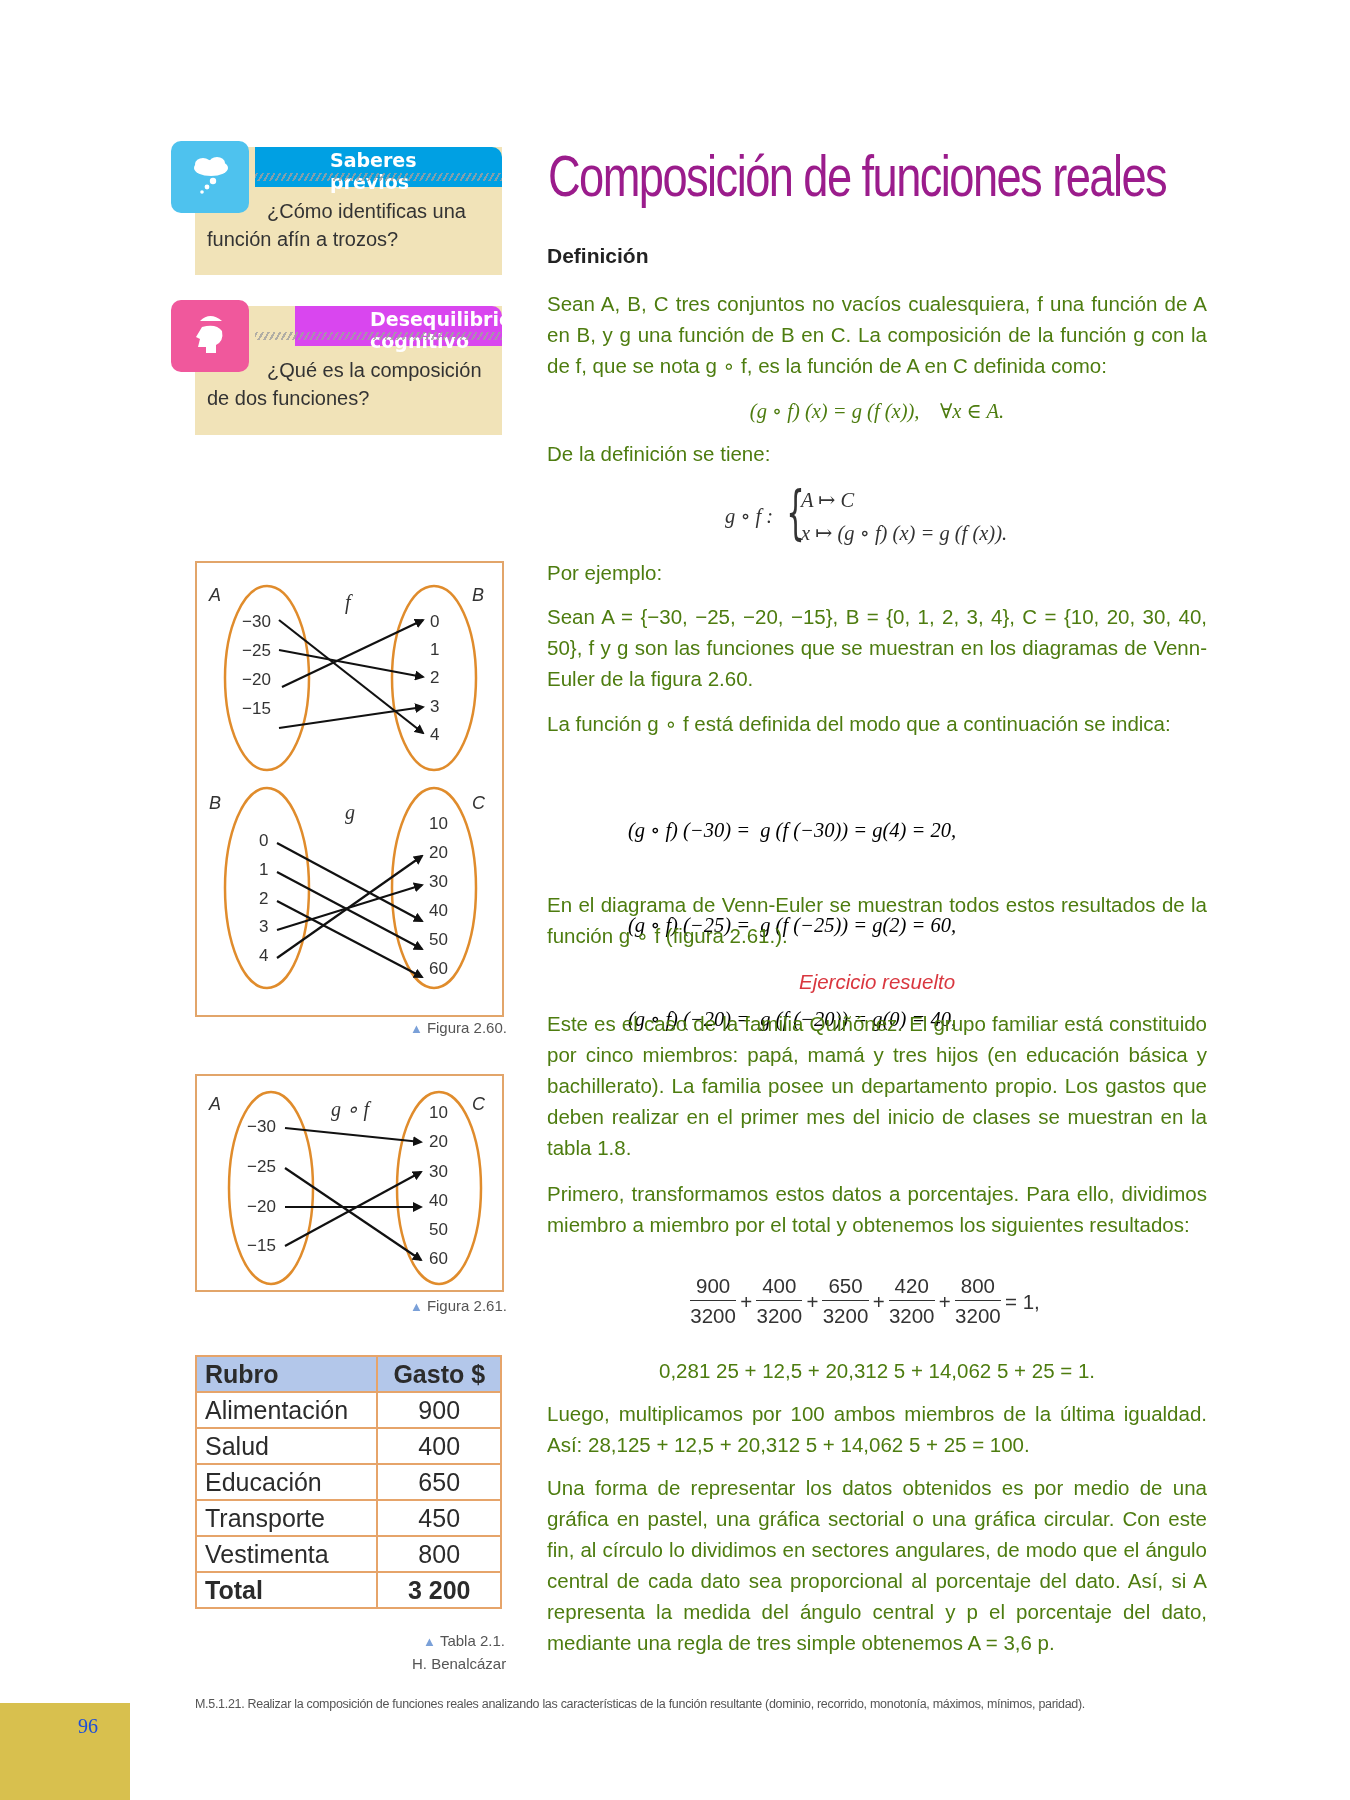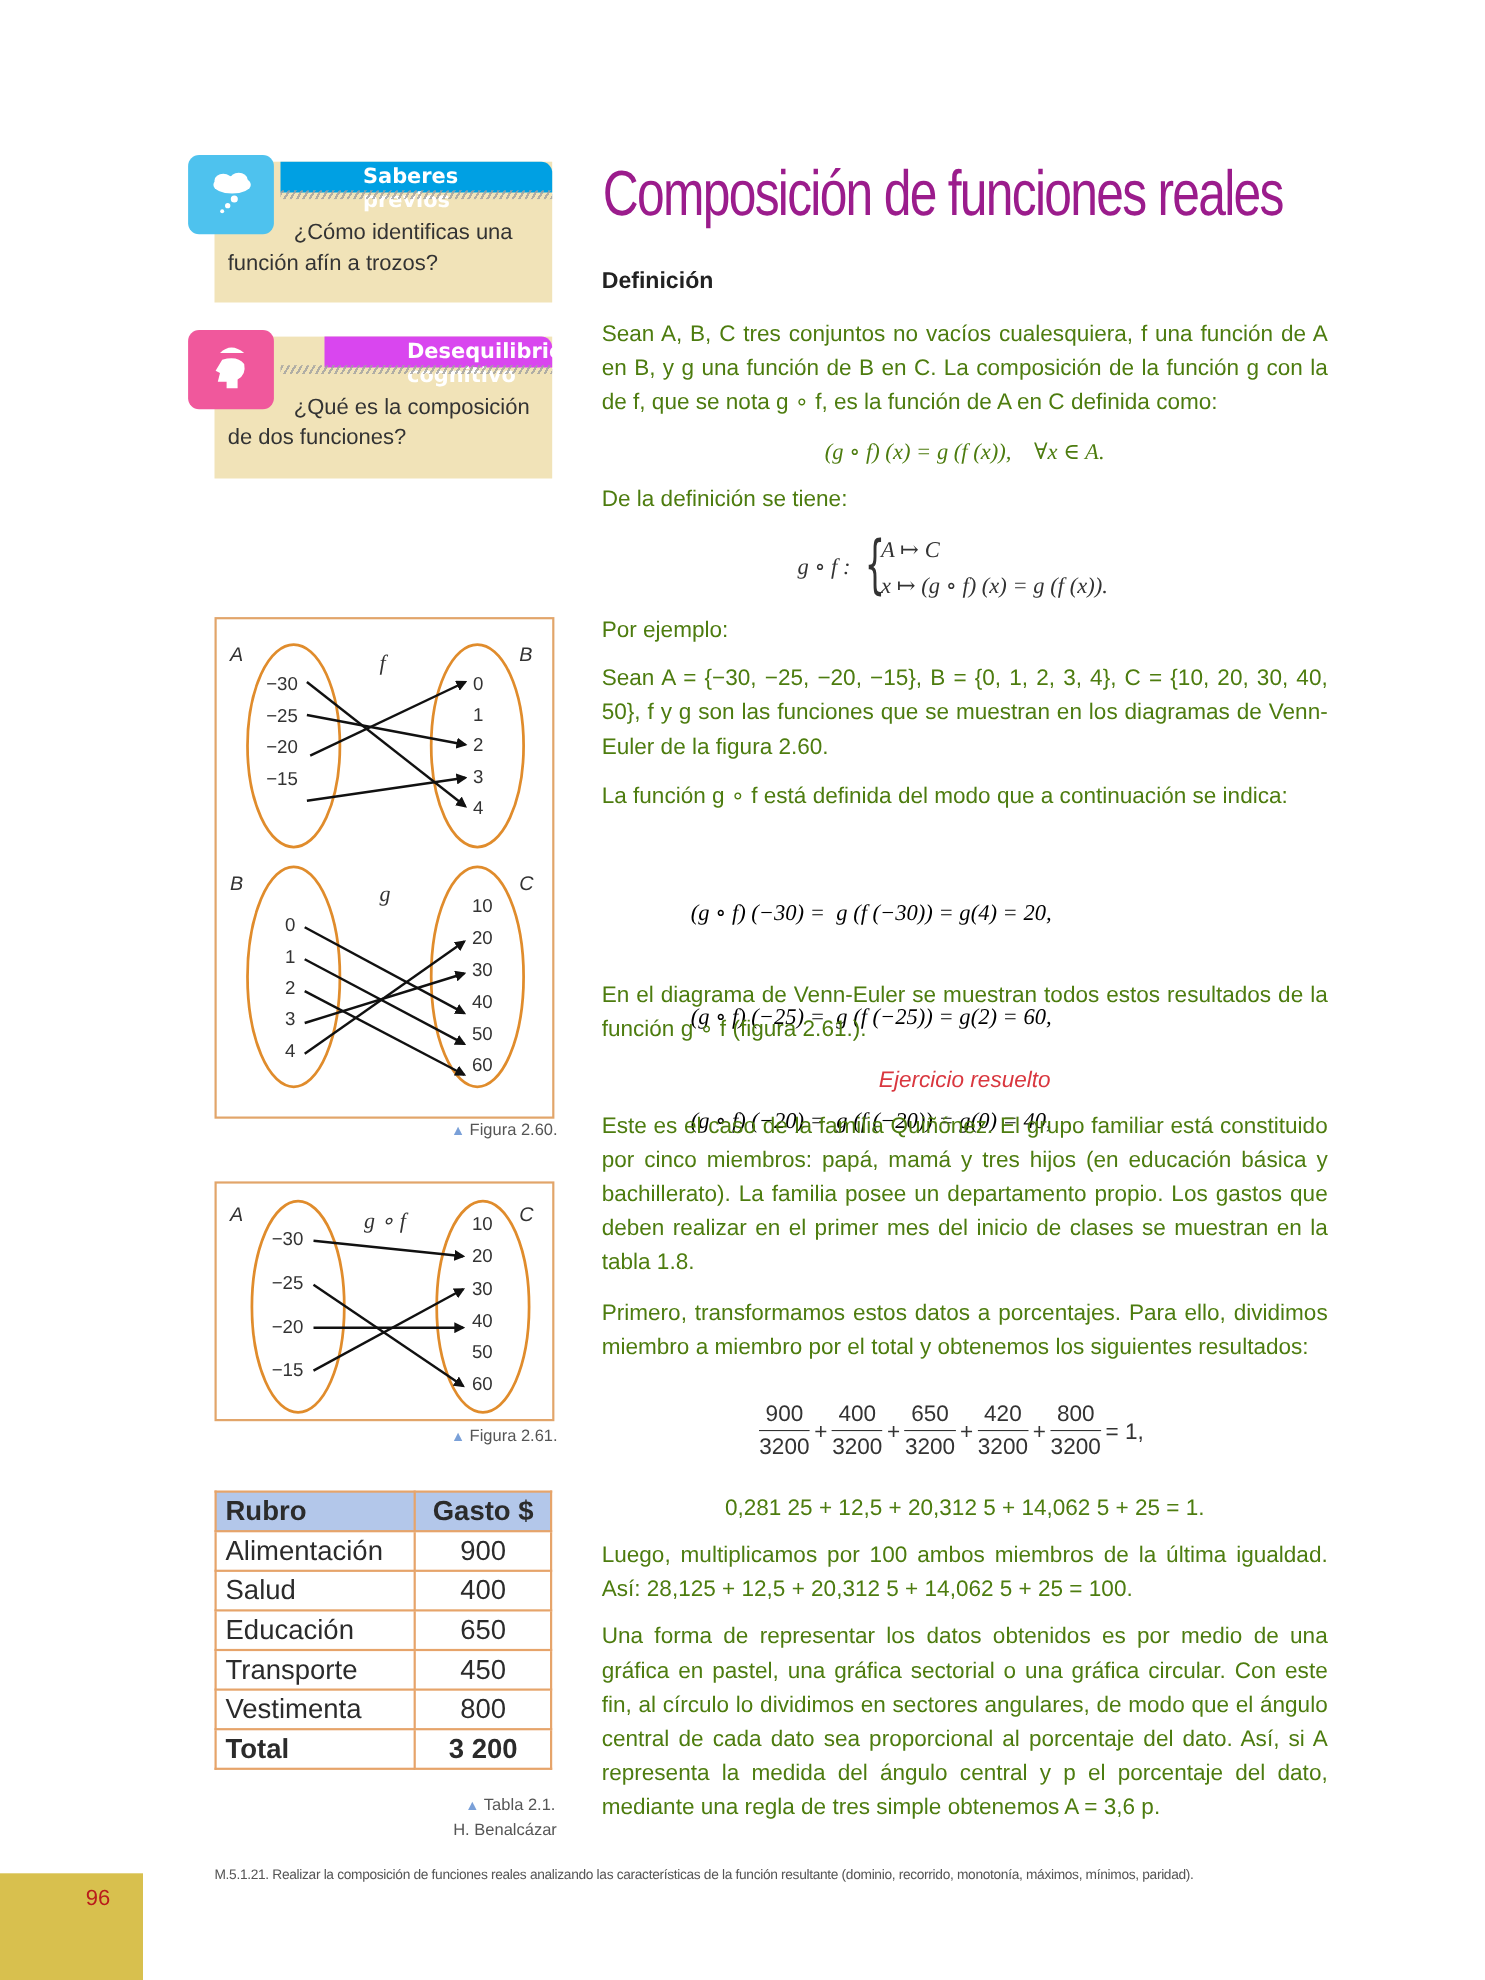--- a/index.html
+++ b/index.html
@@ -5,21 +5,21 @@
   html, body { margin: 0; padding: 0; }
   body {
     width: 1350px; height: 1800px; position: relative; overflow: hidden;
     background: #ffffff; color: #2b2b2b;
     font-family: "Liberation Sans", "DejaVu Sans", sans-serif;
   }
   .abs { position: absolute; }
 
   
   .infobox { position: absolute; left: 195px; width: 307px; background: #f1e3b8; }
-  .infobox .band { position: absolute; left: 60px; right: 0; top: 0; height: 28px; border-top-right-radius: 10px; }
+  .infobox .band { position: absolute; left: 60px; right: 0; top: 0; height: 40px; border-top-right-radius: 10px; }
   .infobox .band-title { position: absolute; left: 75px; top: 2px; color: #fff; font-weight: bold; font-size: 19px; font-family: "DejaVu Sans", sans-serif; }
   .infobox .hatch { position: absolute; left: 60px; right: 0; top: 26px; height: 8px;
     background: repeating-linear-gradient(-60deg, #a0a0a0 0 2px, transparent 2px 5px); opacity: .8; }
   .infobox .iconbox { position: absolute; left: -24px; top: -6px; width: 78px; height: 72px; border-radius: 10px; display:flex; align-items:center; justify-content:center; }
   .infobox .q { position: absolute; left: 12px; top: 50px; right: 10px; font-size: 20px; line-height: 28px; color: #333; }
   .infobox .q .indent { display: inline-block; width: 60px; }
 
   .title { position: absolute; left: 548px; top: 142px; font-size: 58px; color: #9b1c8c;
     font-family: "Liberation Sans Narrow", "Liberation Sans", sans-serif; letter-spacing: -2px;
     transform: scaleX(0.78); transform-origin: left top; font-weight: normal; white-space: nowrap; }
@@ -35,21 +35,21 @@
   .caption { position: absolute; font-size: 15px; color: #555; }
   .caption .tri { color: #7aa0d8; font-size: 13px; margin-right: 4px; }
 
   table.gastos { position: absolute; left: 195px; top: 1355px; width: 307px; border-collapse: collapse; font-size: 25px; }
   table.gastos td, table.gastos th { border: 2px solid #e6a46a; height: 34px; padding: 0 8px; }
   table.gastos th { background: #b3c7ea; text-align: left; font-weight: bold; }
   table.gastos th.c, table.gastos td.c { text-align: center; }
   table.gastos td.b { font-weight: bold; }
 
   .footer-tab { position: absolute; left: 0; top: 1703px; width: 130px; height: 97px; background: #d8c04e; }
-  .footer-tab span { position: absolute; left: 78px; top: 12px; color: #b91c1c; font-size: 20px; }
+  .footer-tab span { position: absolute; left: 78px; top: 12px; color: #1d4ed8; font-size: 20px; font-family: Liberation Serif, serif; }
   .footer-note { position: absolute; left: 195px; top: 1697px; font-size: 12.5px; color: #555; white-space: nowrap; letter-spacing: -0.3px; }
 
   .frac { display: inline-block; text-align: center; vertical-align: middle; margin: 0 2px; }
   .frac .n { display: block; border-bottom: 1.5px solid #333; padding: 0 6px; line-height: 28px; }
   .frac .d { display: block; line-height: 30px; }
   .op { display: inline-block; vertical-align: middle; margin: 0 2px; }
 </style>
 </head>
 <body>
 

